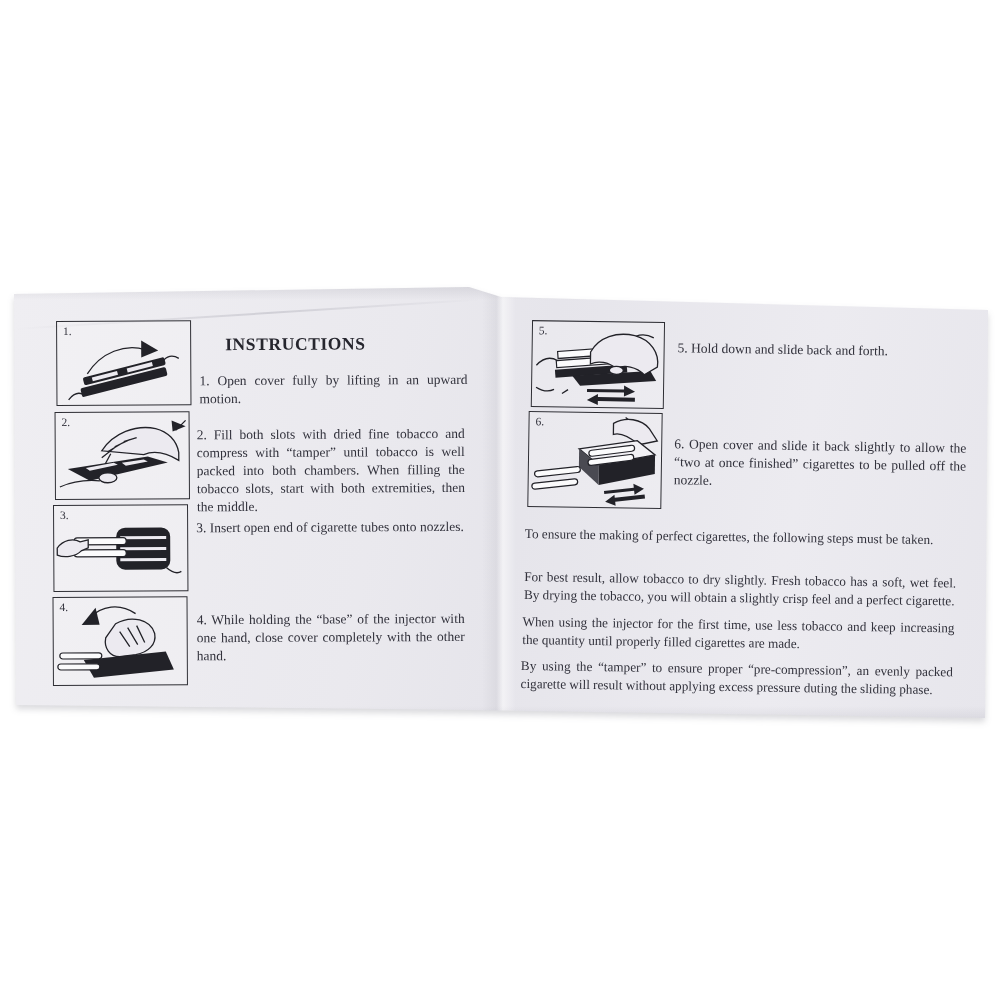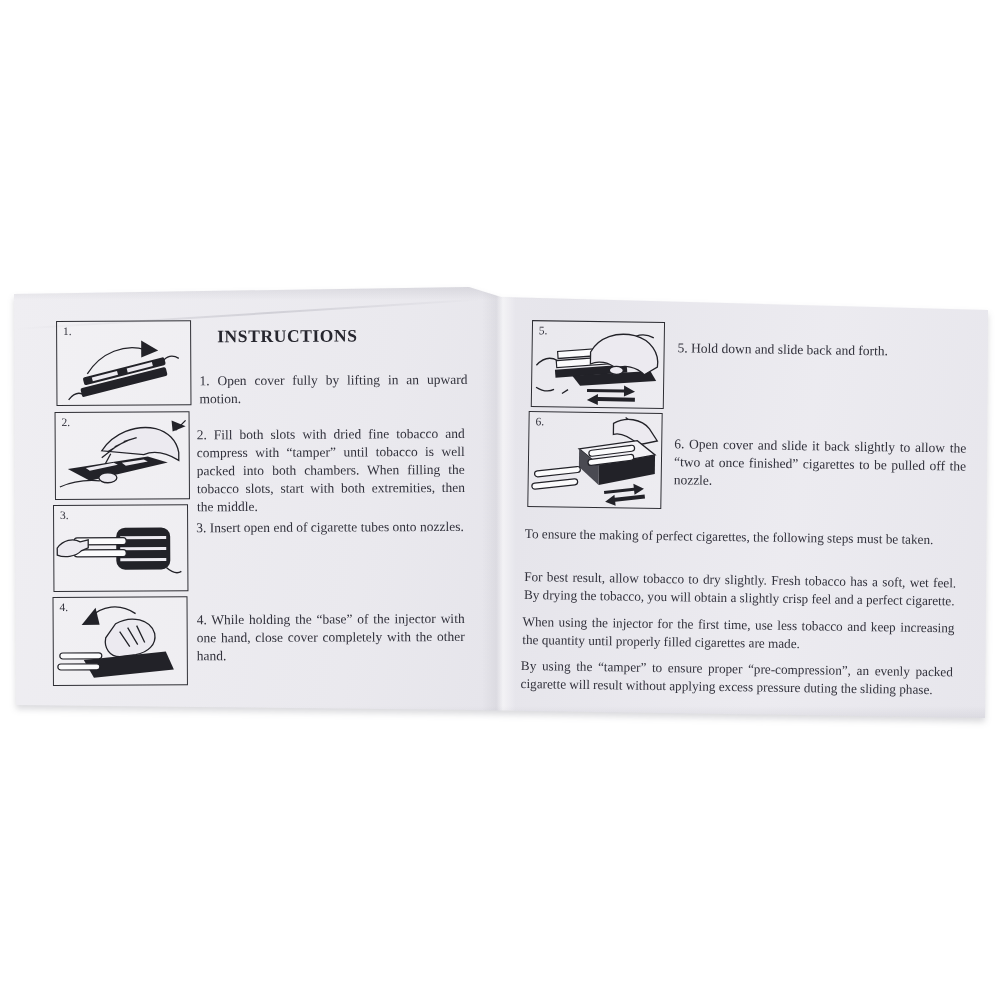--- a/index.html
+++ b/index.html
@@ -14,21 +14,21 @@
   .paper::after{content:"";position:absolute;left:0;bottom:0;width:100%;height:14px;
          background:linear-gradient(0deg,rgba(90,90,105,.10),rgba(90,90,105,0));}
   .fold-v{position:absolute;left:468px;top:0;width:34px;height:100%;
          background:linear-gradient(90deg,rgba(80,80,95,0) 0%,rgba(80,80,95,.07) 42%,rgba(255,255,255,.5) 62%,rgba(80,80,95,0) 100%);}
   .crease-diag{position:absolute;left:0;top:44px;width:468px;height:2px;transform-origin:left center;
          transform:rotate(-3.6deg);
          background:linear-gradient(90deg,rgba(110,110,125,0) 0%,rgba(110,110,125,.22) 55%,rgba(110,110,125,0) 100%);}
   .col{position:absolute;top:0;height:100%;}
   .col-left{left:0;width:480px;transform:rotate(-.3deg);}
   .col-right{left:480px;width:494px;transform:rotate(.85deg);transform-origin:30px 40px;}
-  .title{position:absolute;left:196px;top:34px;margin:8px;font-size:17.5px;font-weight:bold;
+  .title{position:absolute;left:196px;top:34px;margin:16px;font-size:17.5px;font-weight:bold;
          letter-spacing:.6px;color:#26262e;}
   .figbox{position:absolute;border:1.6px solid #2e2e34;background:rgba(255,255,255,.18);}
   .figlabel{position:absolute;left:6px;top:3px;font-size:11.5px;color:#32323c;}
   .figbox svg{position:absolute;inset:0;width:100%;height:100%;}
   .fig1{left:43px;top:36px;width:133px;height:83px;}
   .fig2{left:41px;top:127px;width:133px;height:86px;}
   .fig3{left:39px;top:220px;width:133px;height:85px;}
   .fig4{left:38px;top:312px;width:133px;height:87px;}
   .fig5{left:38px;top:36px;width:131px;height:85px;}
   .fig6{left:36px;top:127px;width:132px;height:94px;}

